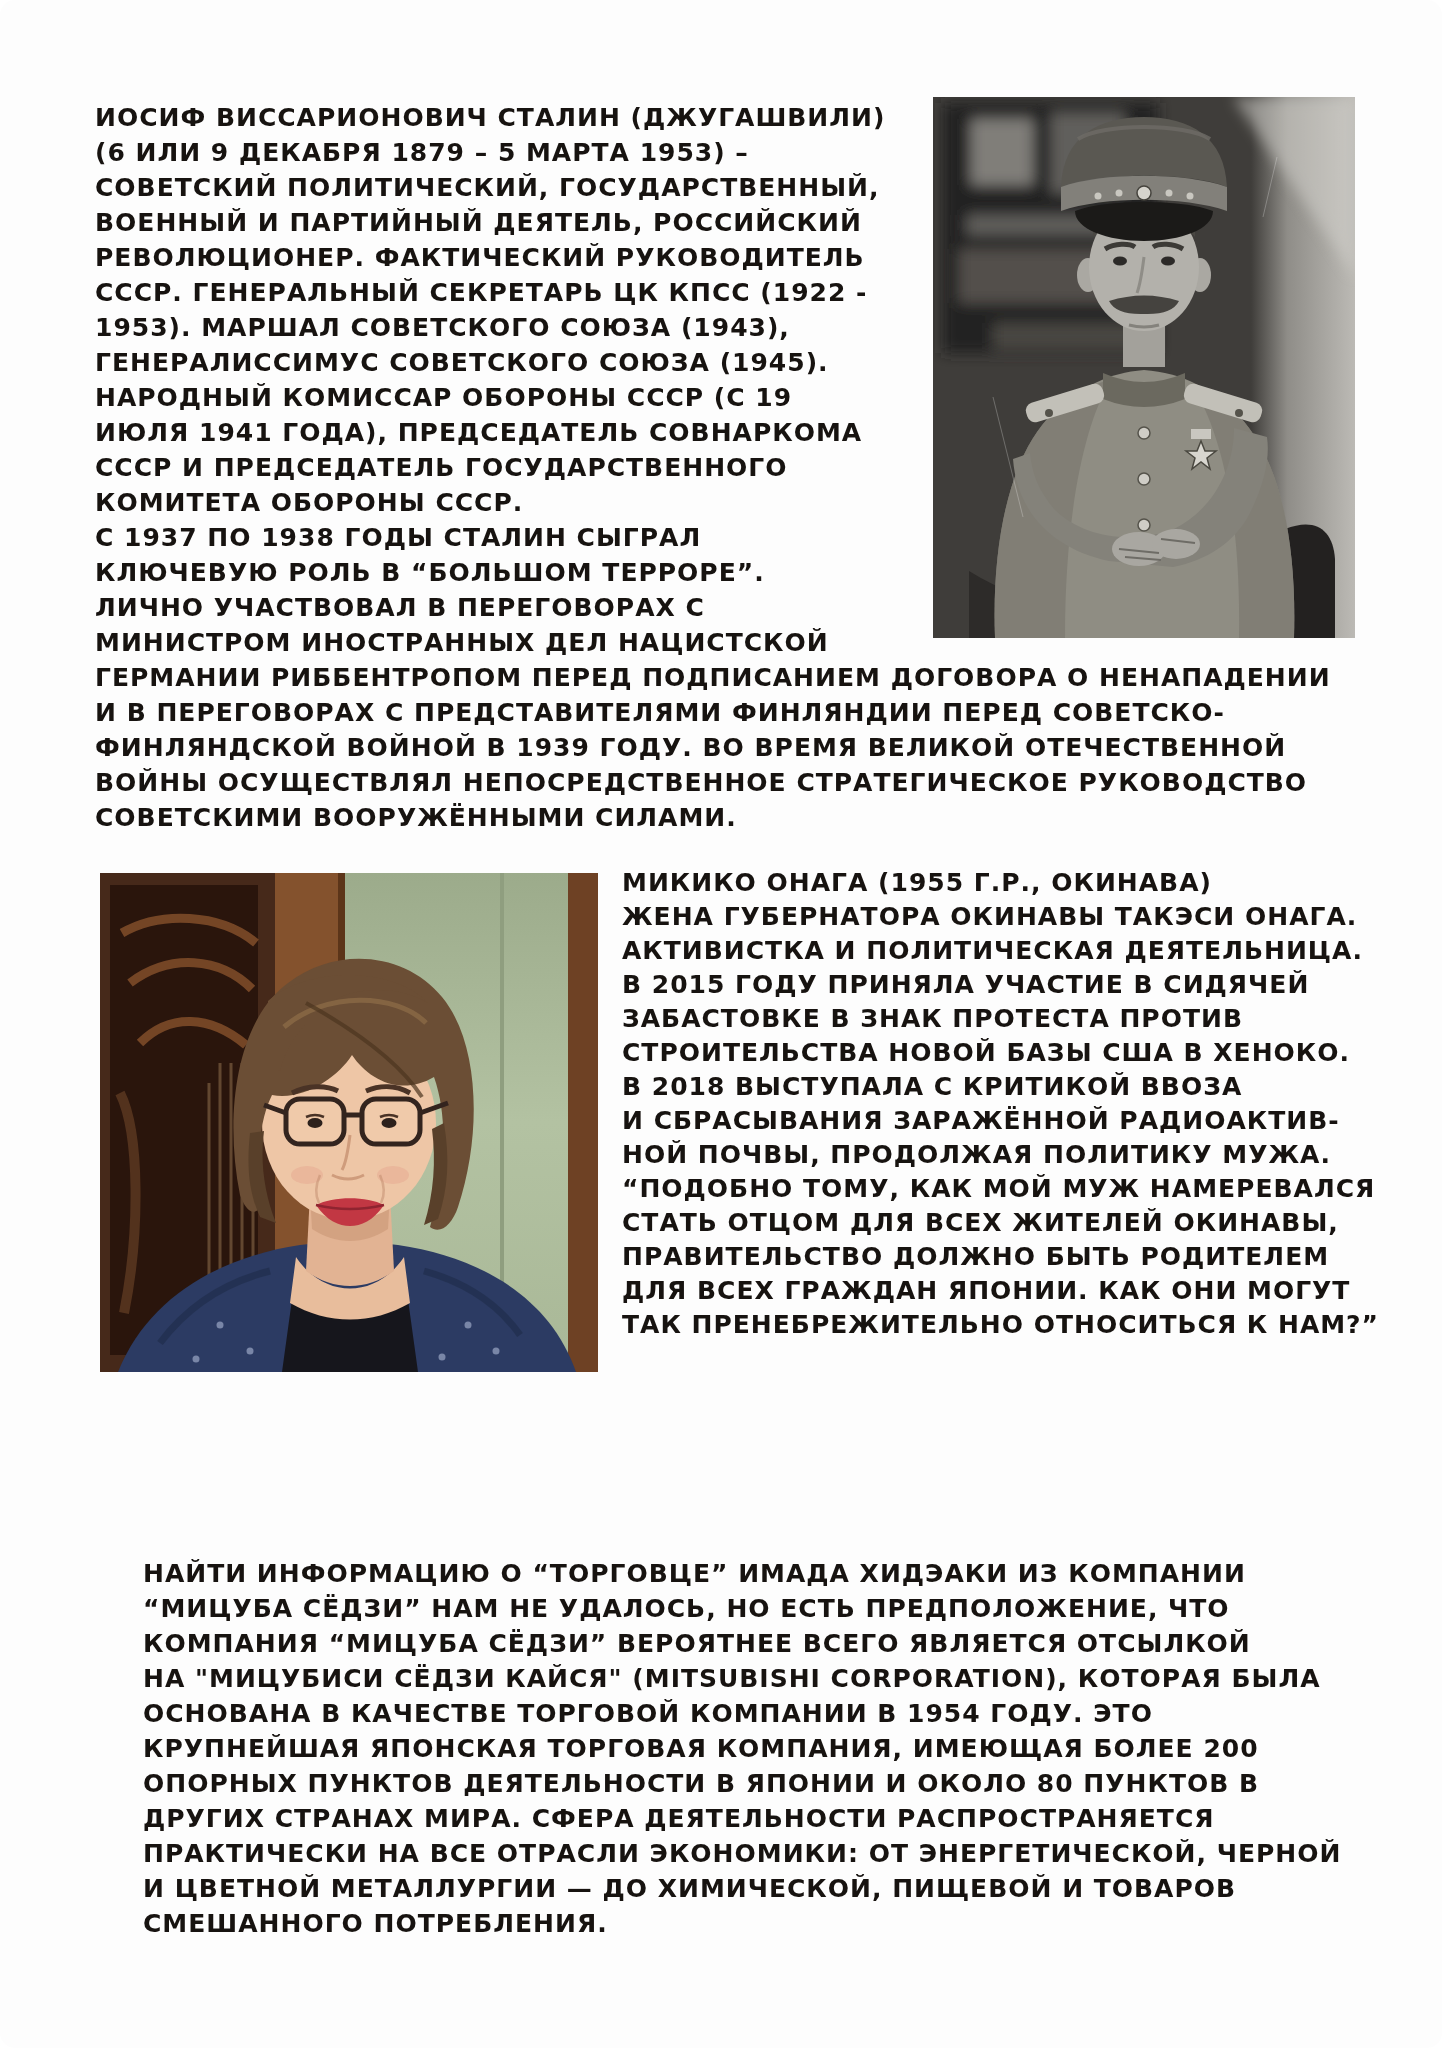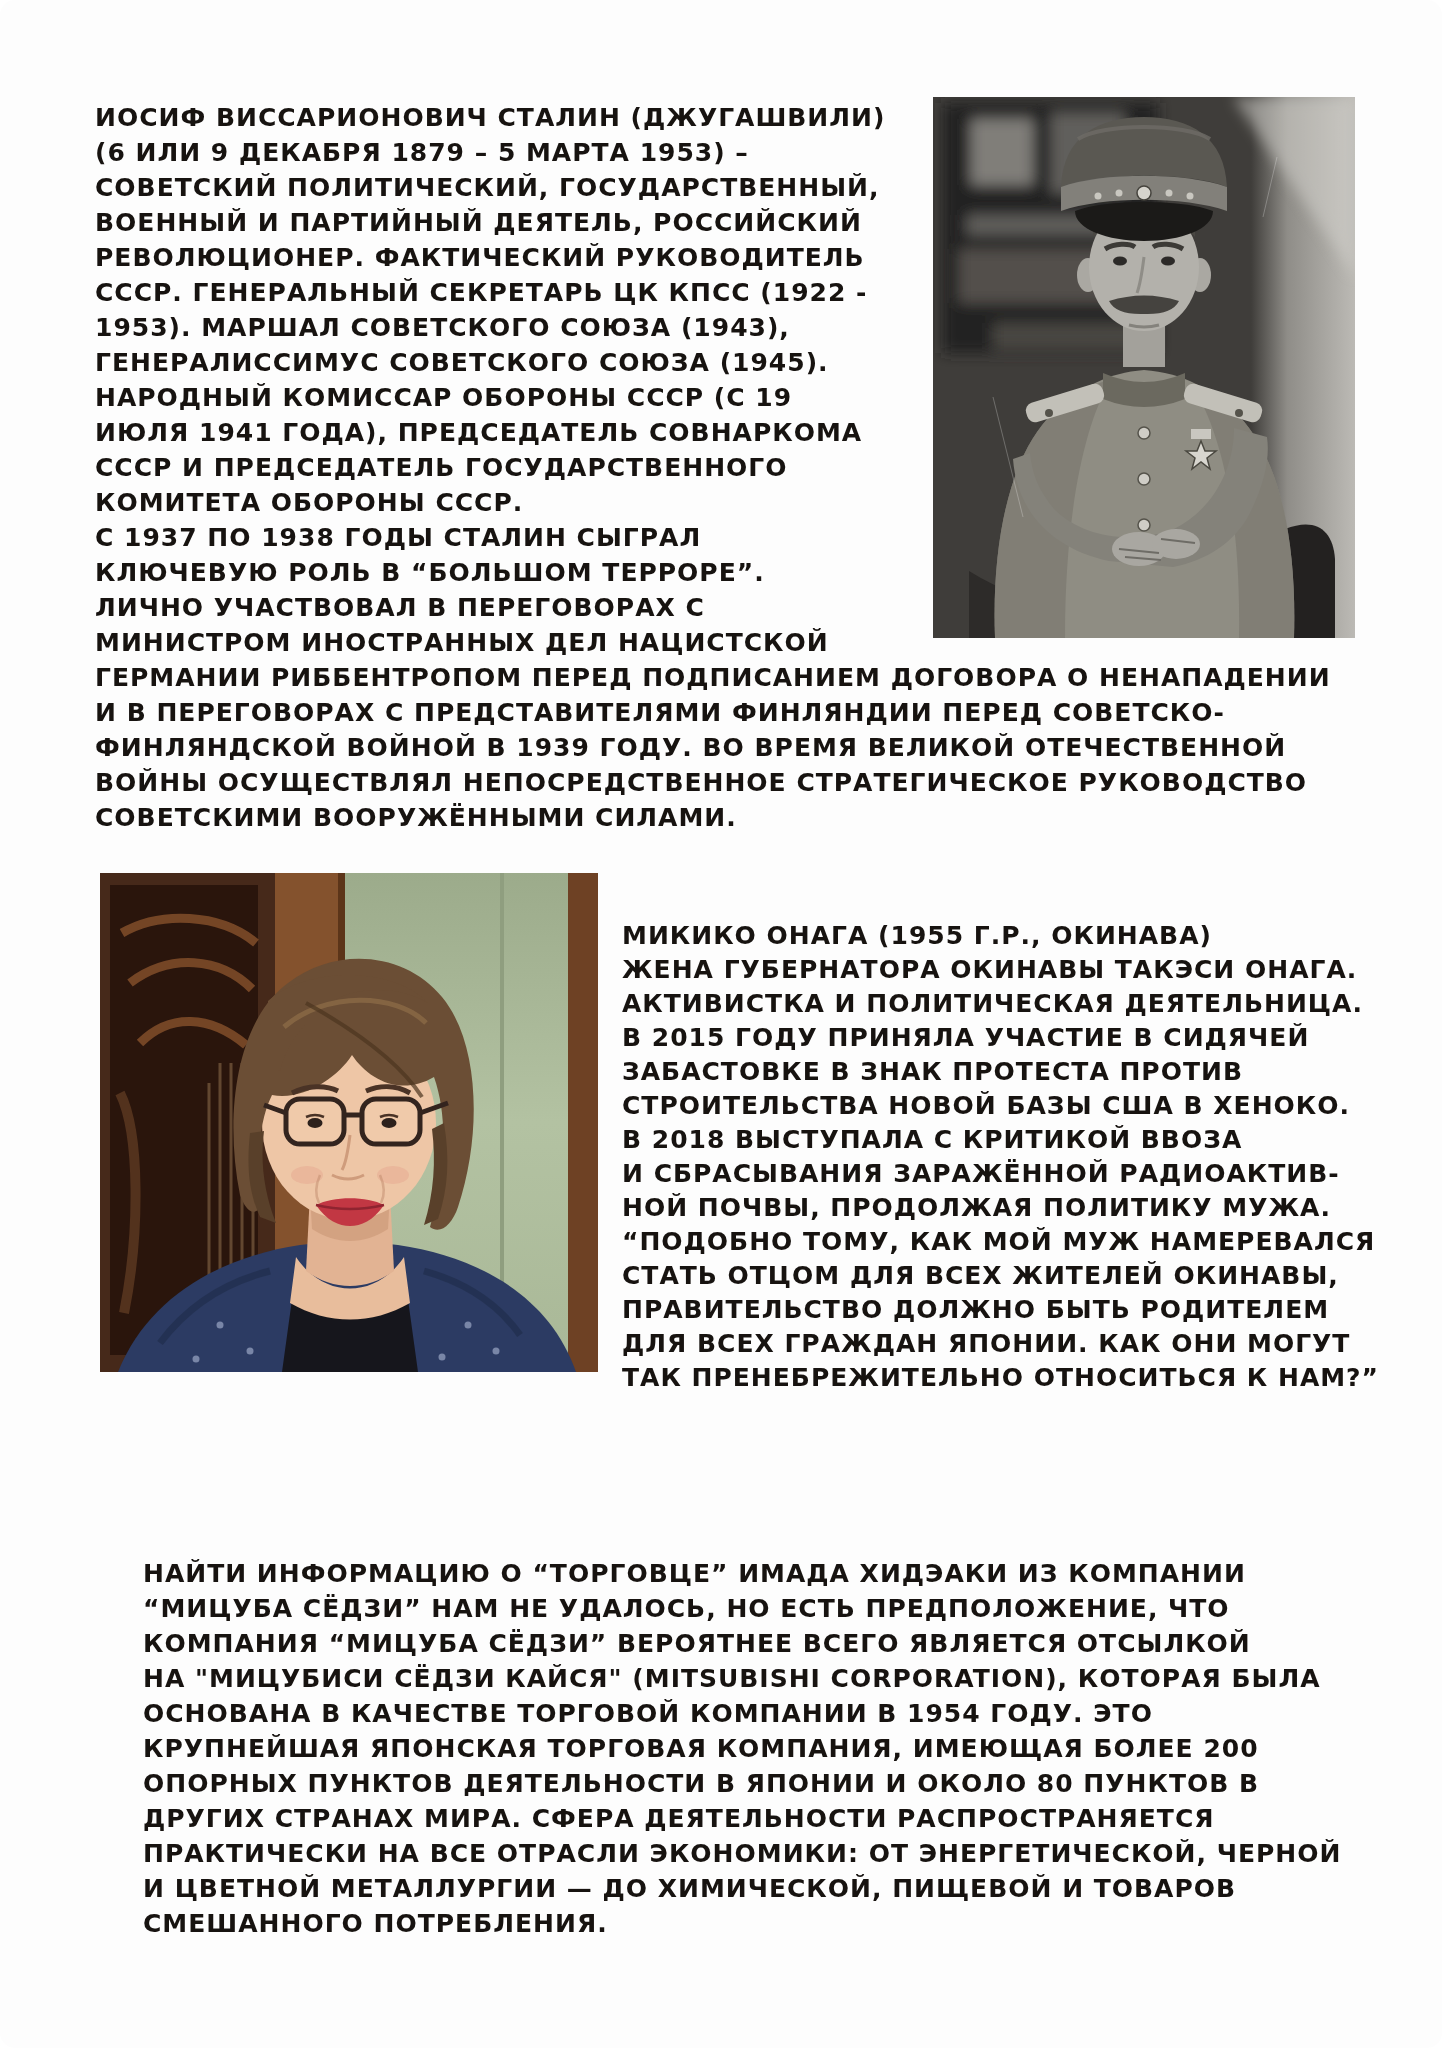--- a/index.html
+++ b/index.html
@@ -13,21 +13,21 @@
     position:absolute;
     color:#171310;
     font-weight:bold;
     font-size:25px;
     letter-spacing:1px;
     white-space:pre-line;
     line-height:35px;
     transform-origin:left top;
   }
   .stalin-text{left:95px;top:100px;}
-  .onaga-text{left:622px;top:919px;line-height:34px;}
+  .onaga-text{left:622px;top:866px;line-height:34px;}
   .footnote-text{left:95px;top:1556px;margin-left:48px;}
   .photo{position:absolute;display:block;}
   .stalin-photo{left:933px;top:97px;width:422px;height:541px;}
   .onaga-photo{left:100px;top:873px;width:498px;height:499px;}
   svg{display:block;}
 </style>
 </head>
 <body>
 
 <div class="page">

